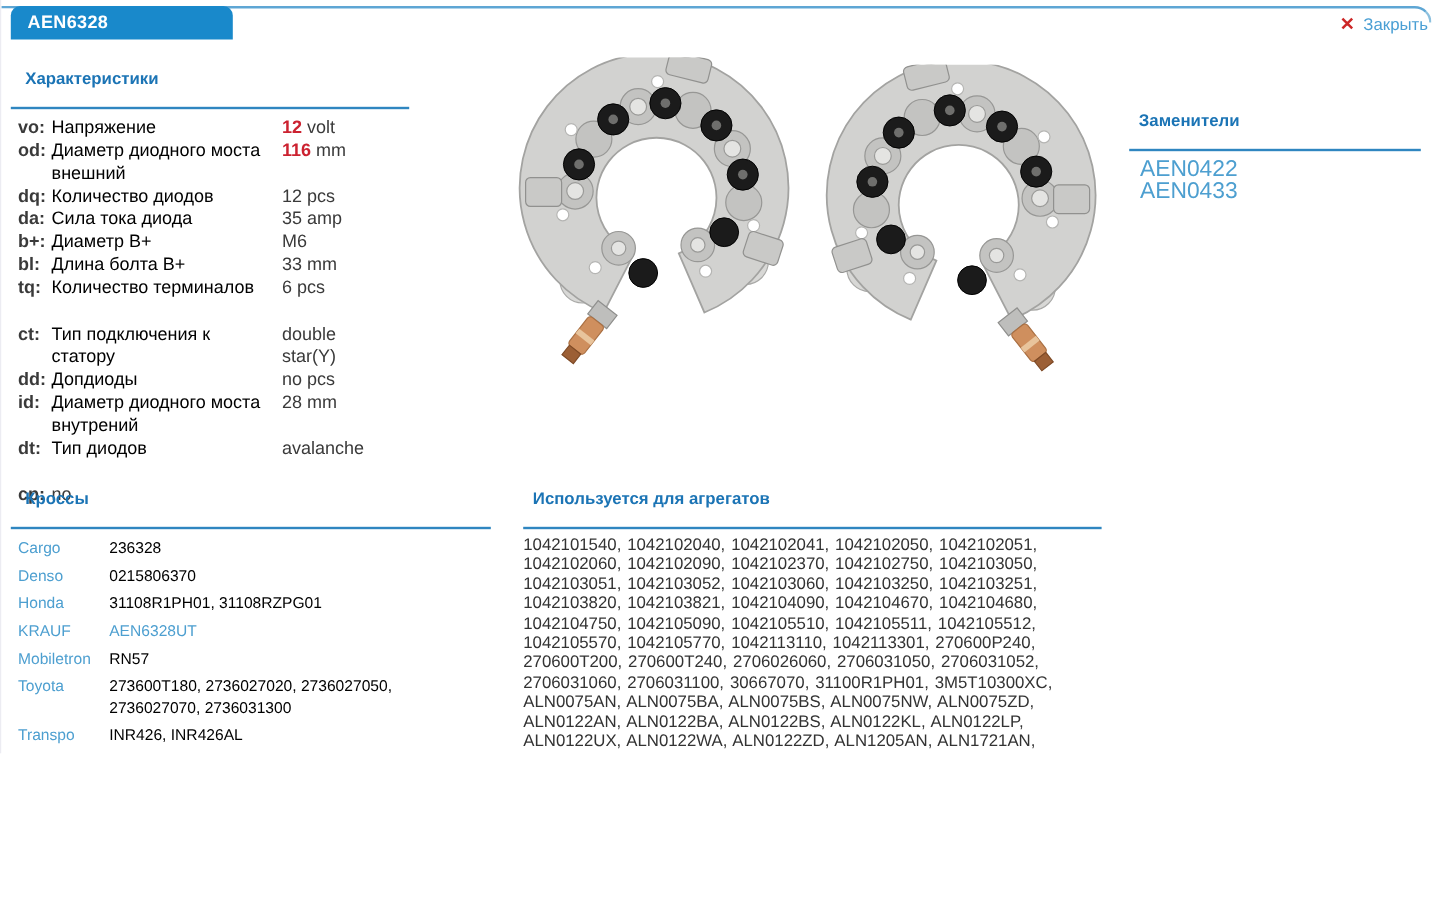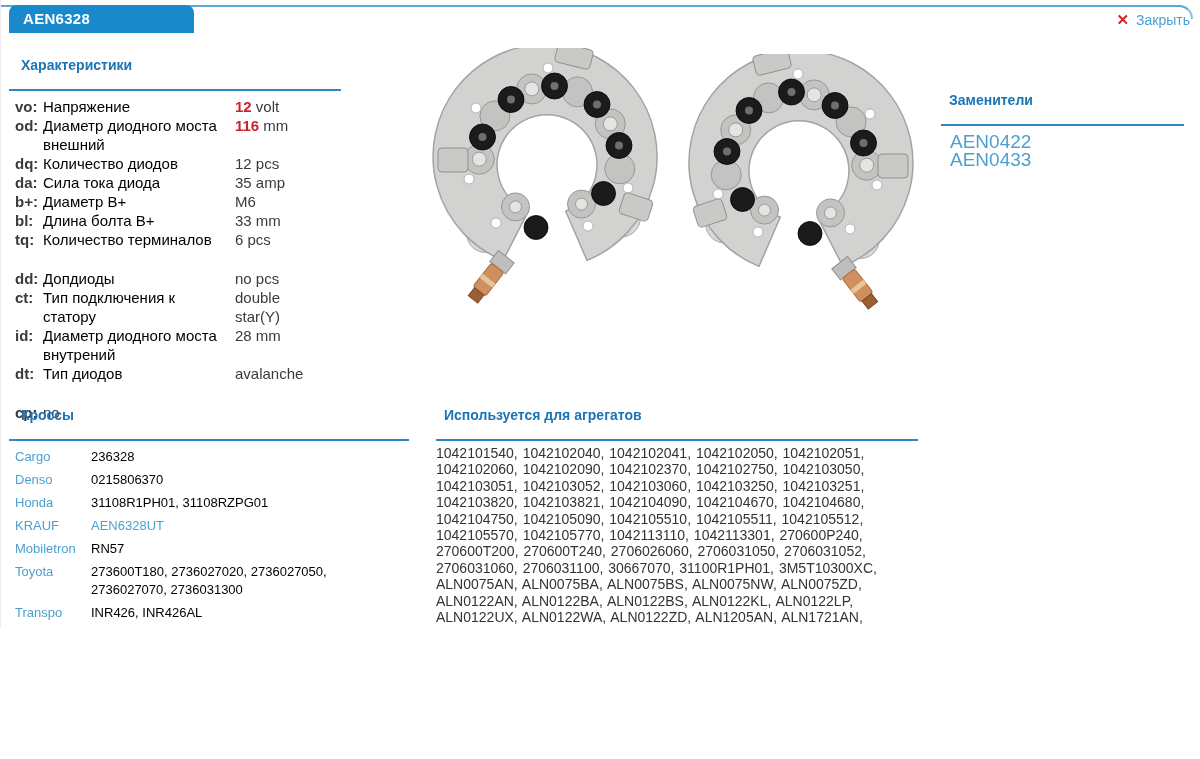--- a/index.html
+++ b/index.html
@@ -112,28 +112,28 @@
           <span class="c-label">Длина болта B+</span>
           <span class="c-val"><span>33 mm</span></span>
         </div>
         <div class="c-row">
           <span class="c-key">tq:</span>
           <span class="c-label">Количество терминалов</span>
           <span class="c-val"><span>6 pcs</span></span>
         </div>
         <div class="c-gap"></div>
         <div class="c-row">
+          <span class="c-key">ct:</span>
+          <span class="c-label">Тип подключения к статору</span>
+          <span class="c-val"><span class="wrapnarrow">double star(Y)</span></span>
+        </div>
+        <div class="c-row">
           <span class="c-key">dd:</span>
           <span class="c-label">Допдиоды</span>
           <span class="c-val"><span>no pcs</span></span>
-        </div>
-        <div class="c-row">
-          <span class="c-key">ct:</span>
-          <span class="c-label">Тип подключения к статору</span>
-          <span class="c-val"><span class="wrapnarrow">double star(Y)</span></span>
         </div>
         <div class="c-row">
           <span class="c-key">id:</span>
           <span class="c-label">Диаметр диодного моста внутрений</span>
           <span class="c-val"><span>28 mm</span></span>
         </div>
         <div class="c-row">
           <span class="c-key">dt:</span>
           <span class="c-label">Тип диодов</span>
           <span class="c-val"><span>avalanche</span></span>

